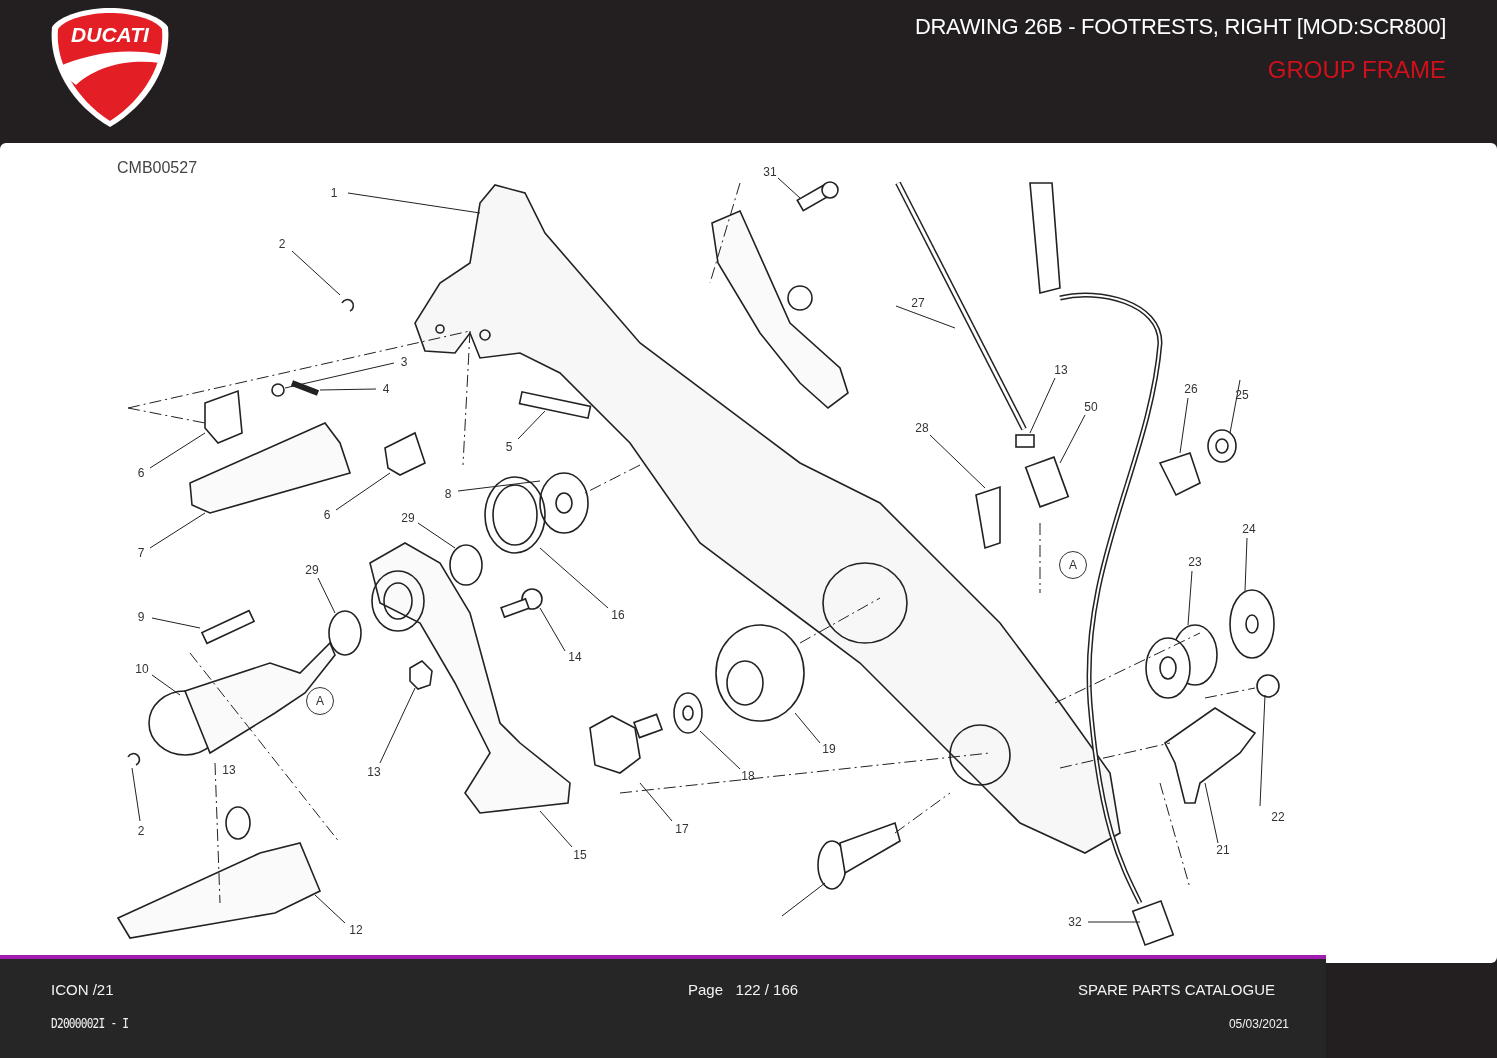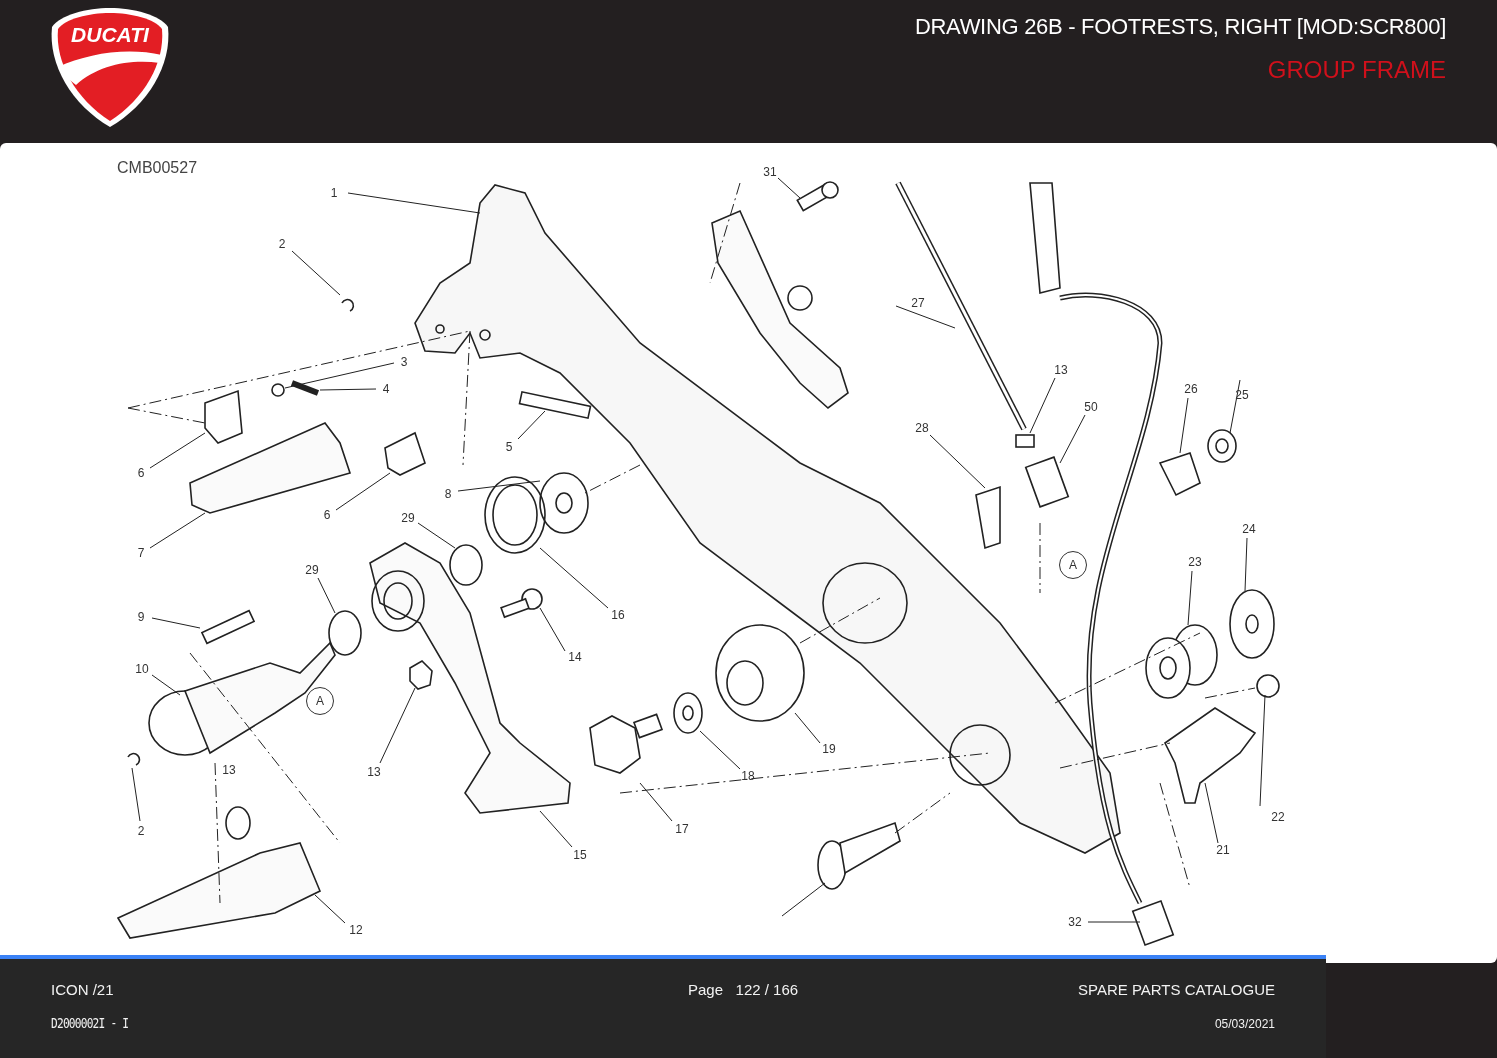--- a/index.html
+++ b/index.html
@@ -5,21 +5,21 @@
   html, body { margin: 0; padding: 0; }
   body { width: 1497px; height: 1058px; background: #231f20; position: relative; overflow: hidden; font-family: "Liberation Sans", sans-serif; }
   .header { position: absolute; left: 0; top: 0; width: 1497px; height: 135px; background: #231f20; }
   .logo { position: absolute; left: 48px; top: 5px; width: 124px; height: 124px; }
   .title { position: absolute; right: 51px; top: 14px; color: #ffffff; font-size: 22px; white-space: nowrap; letter-spacing: -0.3px; }
   .subtitle { position: absolute; right: 51px; top: 56px; color: #d0101b; font-size: 24px; white-space: nowrap; }
   .canvas { position: absolute; left: 0; top: 143px; width: 1497px; height: 820px; background: #ffffff; border-radius: 6px; }
   .canvas svg { position: absolute; left: 0; top: 0; }
   .drawcode { position: absolute; left: 117px; top: 16px; font-size: 16px; color: #444; }
   .callout { position: absolute; font-size: 12px; color: #333; transform: translate(-50%, -50%); }
-  .footer { position: absolute; left: 0; top: 955px; width: 1326px; height: 103px; background: #262626; border-top: 4px solid #3b82f6; box-sizing: border-box; }
+  .footer { position: absolute; left: 0; top: 955px; width: 1326px; height: 103px; background: #262626; border-top: 4px solid #a21caf; box-sizing: border-box; }
   .f { position: absolute; color: #f2f2f2; font-size: 15px; white-space: nowrap; }
   .f-small { font-size: 12px; }
   .f-code { font-family: "DejaVu Sans Mono", monospace; font-size: 14px; letter-spacing: -1px; transform: scaleX(0.8); transform-origin: left; }
 </style>
 </head>
 <body>
 
 <div class="header">
   <svg class="logo" viewBox="0 0 124 124">
     <path d="M62 3 C85 3 112 10 120 22 C124 60 100 100 62 122 C24 100 0 60 4 22 C12 10 39 3 62 3 Z" fill="#ffffff"></path>
@@ -217,14 +217,14 @@
     </div>
 </div>
 
 <div class="footer">
   <div class="f" style="left:51px; top:22px;">ICON /21</div>
   <div class="f f-code" style="left:51px; top:56px;">D2000002I - I</div>
   <div class="f" style="left:688px; top:22px;">
     <span>Page</span>&nbsp;&nbsp;&nbsp;<span>122 / 166</span>
   </div>
   <div class="f" style="right:51px; top:22px;">SPARE PARTS CATALOGUE</div>
-  <div class="f f-small" style="right:51px; top:58px;">05/03/2021</div>
+  <div class="f f-small" style="right:37px; top:58px;">05/03/2021</div>
 </div>
 
 </body></html>

